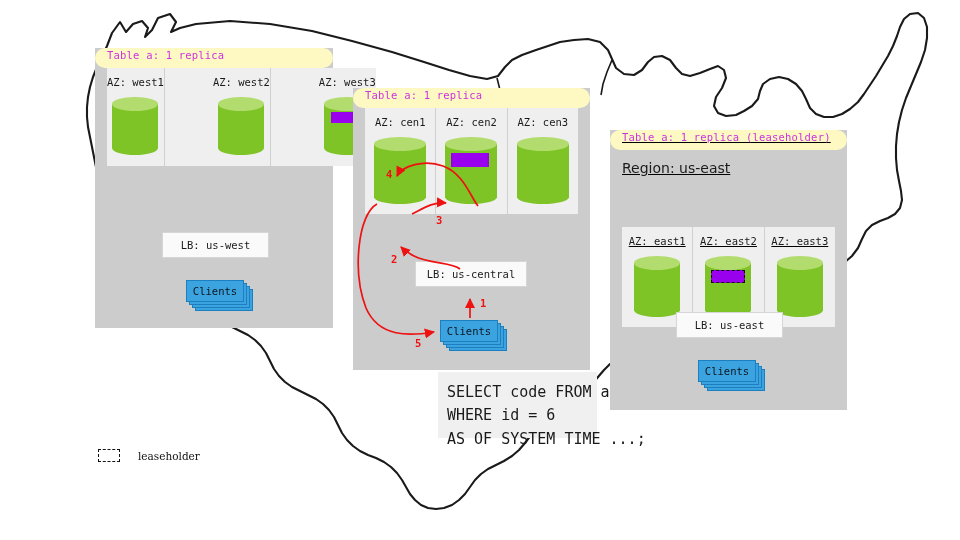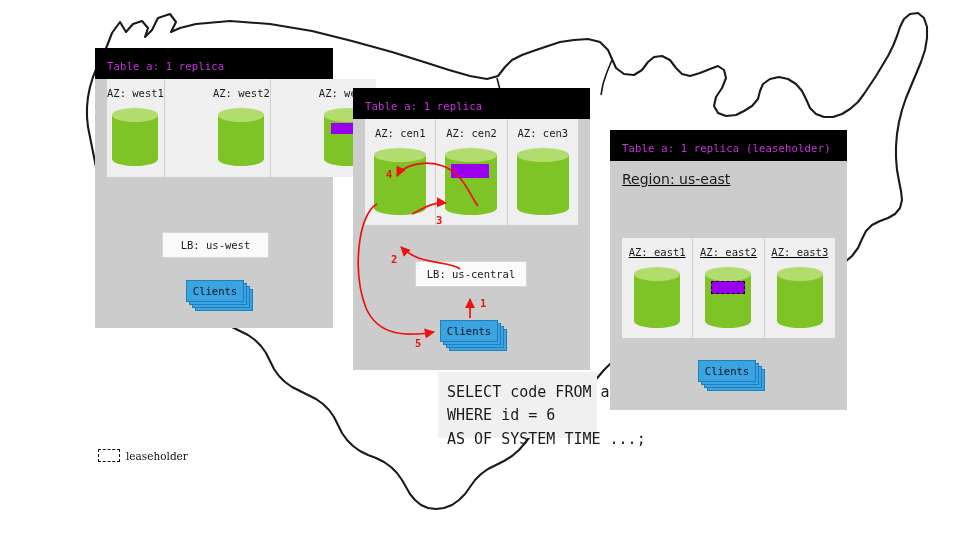--- a/index.html
+++ b/index.html
@@ -8,22 +8,22 @@
     font-family:"DejaVu Sans Mono","Liberation Mono",monospace;
     position:relative;
   }
   #stage{position:absolute;left:0;top:0;width:960px;height:540px;}
 
   
   #usmap{position:absolute;left:0;top:0;width:960px;height:540px;z-index:1;pointer-events:none;}
 
   
   .region-panel{position:absolute;z-index:5;background:#cccccc;}
-  .tbl-bar{background:#000000;color:#cc33dd;font-size:10.5px;
-           padding:12px 0 7px 12px;letter-spacing:.2px;white-space:nowrap;}
+  .tbl-bar{background:#fef9c3;color:#cc33dd;font-size:10.5px;
+           padding:1px 0 7px 12px;letter-spacing:.2px;white-space:nowrap;border-radius:12px;}
   .region-title{color:#1a1a1a;font-size:14px;padding:10px 0 8px 12px;
                 font-family:"DejaVu Sans","Liberation Sans",sans-serif;white-space:nowrap;}
   .az-row{display:flex;background:#efefef;margin:0 12px;}
   .az-cell{flex:1;background:#efefef;border-right:1px solid #d0d0d0;
            padding:8px 0 10px 0;display:flex;flex-direction:column;align-items:center;}
   .az-cell:last-child{border-right:none;}
   .az-label{font-size:10.5px;color:#1a1a1a;margin-bottom:9px;white-space:nowrap;}
 
   
   .cyl{position:relative;width:46px;height:58px;}
@@ -47,21 +47,21 @@
   .clients .sh{position:absolute;background:#3aa3e0;border:1px solid #1c7fc0;}
   .clients .front{position:absolute;left:0;top:0;background:#3aa3e0;border:1px solid #1c7fc0;
                   display:flex;align-items:center;justify-content:center;
                   font-size:10.5px;color:#11161c;white-space:nowrap;}
 
   
   .sql-box{position:absolute;background:#f0f0f0;z-index:6;
            font-size:15px;color:#1a1a1a;line-height:1.55;padding:9px 0 9px 9px;white-space:pre;}
 
   
-  .legend{position:absolute;z-index:8;display:flex;align-items:center;gap:6px;}
+  .legend{position:absolute;z-index:8;display:flex;align-items:center;gap:18px;}
   .legend .swatch{width:20px;height:11px;border:1.6px dashed #111;background:#ffffff;}
   .legend .lbl{font-size:10.5px;color:#111;
                font-family:"DejaVu Serif","Liberation Serif",serif;}
 
   
   #arrows{position:absolute;left:0;top:0;width:960px;height:540px;z-index:9;pointer-events:none;}
   .arrownum{position:absolute;z-index:10;color:#ee1111;font-size:10.5px;font-weight:bold;}
 </style>
 </head>
 <body>
@@ -205,20 +205,21 @@
       <div class="az-cell">
         <div class="az-label">AZ: east3</div>
         <div class="cyl" style="height:62px;">
           <div class="bot"></div>
           <div class="body" style="height:48px;"></div>
           <div class="top"></div>
         </div>
       </div>
     </div>
   </div>
+  <div class="lb-box" style="left:676px;top:312px;width:105px;height:24px;">LB: us-east</div>
   <div class="clients" style="left:698px;top:360px;width:70px;height:30px;">
     <div class="sh" style="left:9px;top:9px;width:56px;height:20px;"></div>
     <div class="sh" style="left:6px;top:6px;width:56px;height:20px;"></div>
     <div class="sh" style="left:3px;top:3px;width:56px;height:20px;"></div>
     <div class="front" style="width:56px;height:20px;">Clients</div>
   </div>
 
   <svg id="arrows" viewBox="0 0 960 540">
     <defs>
       <marker id="ah" markerWidth="7" markerHeight="7" refX="5.4" refY="3" orient="auto">

